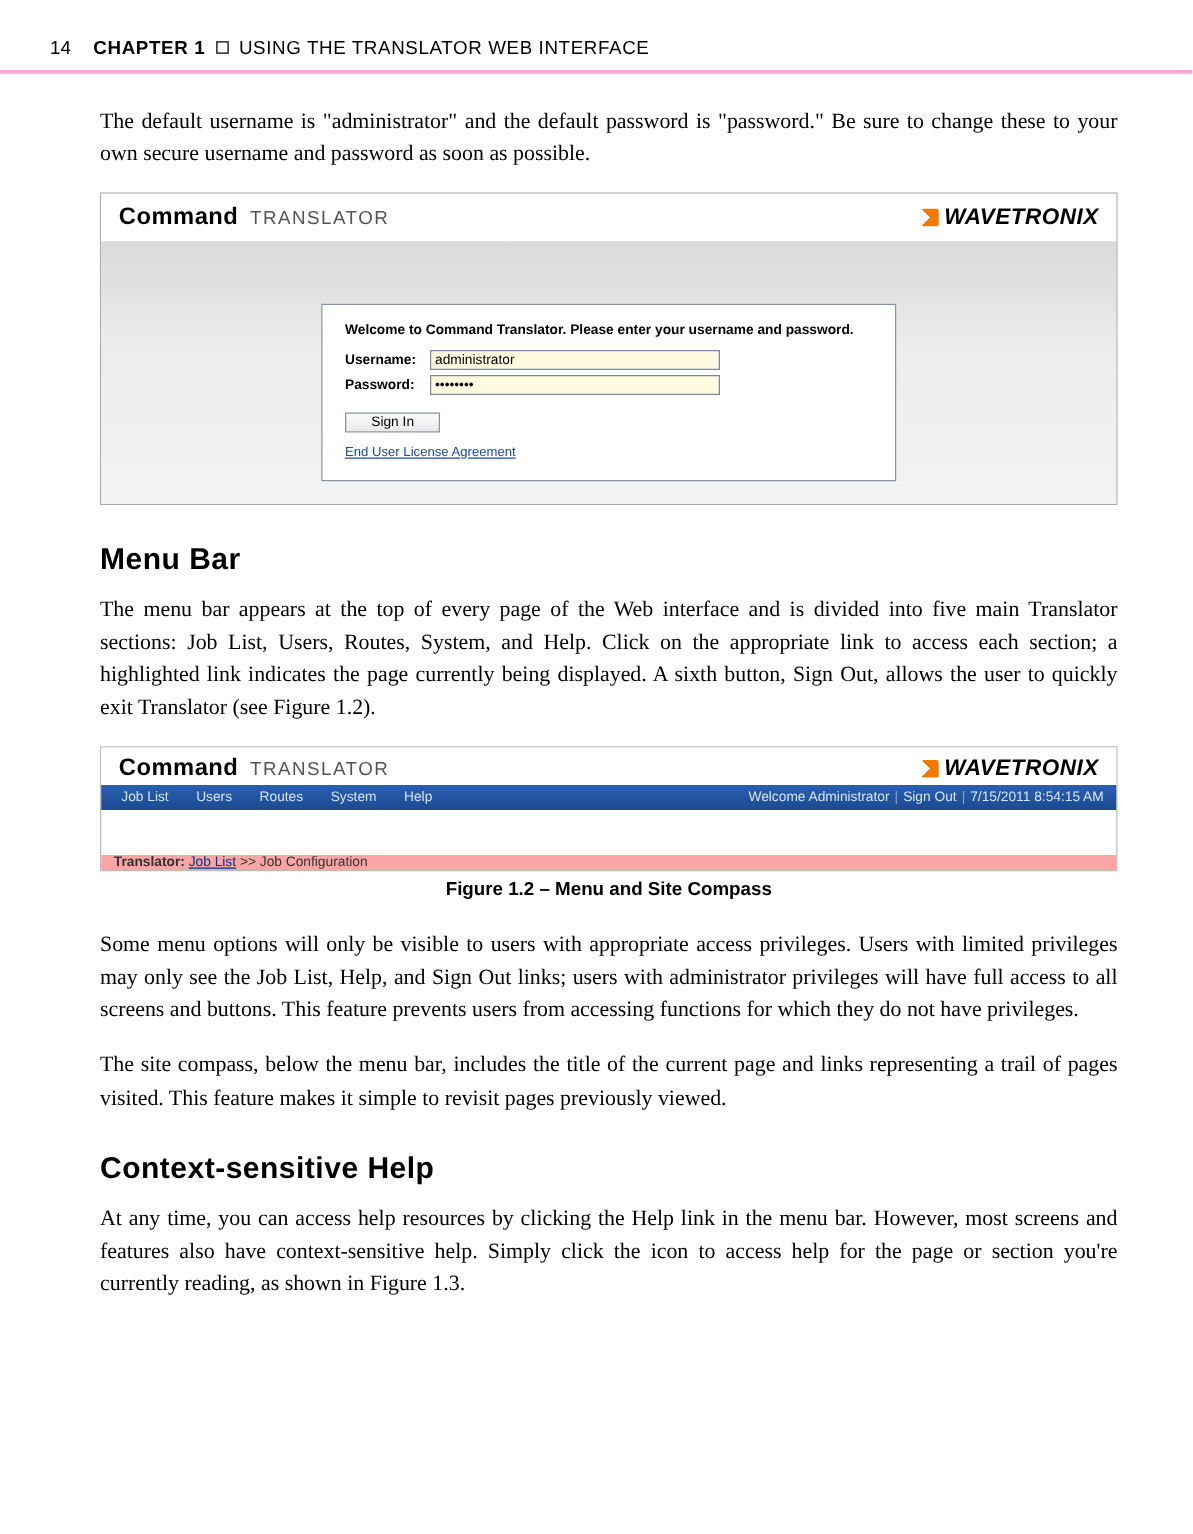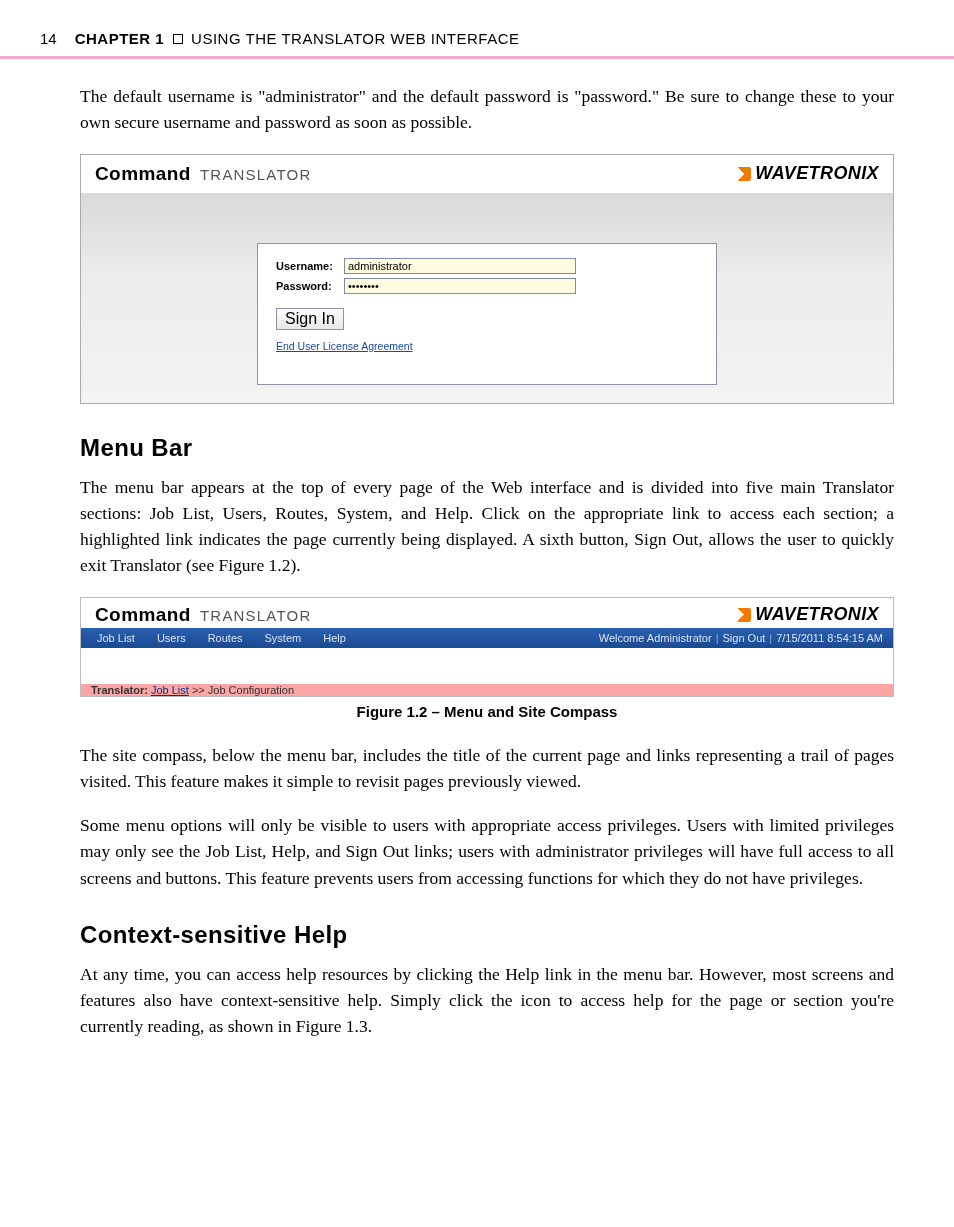--- a/index.html
+++ b/index.html
@@ -82,22 +82,22 @@
   .login-label { font-size: 11px; font-weight:700; width:62px;}
   .login-input {
     font-size: 11px;
     padding: 1px 3px;
     border: 1px solid #7a8aa0;
     background: #fffbe0;
     width: 232px;
     height: 16px;
   }
   .signin-btn {
-    font-size: 16px;
-    padding: 1px 8px;
+    font-size: 11px;
+    padding: 1px 20px;
     margin: 10px 0 6px 0;
     border: 1px solid #8b94a3;
     background: linear-gradient(#fdfdfd,#e8e8e8);
     cursor:pointer;
   }
   .eula-link { font-size: 10.5px; color:#1a4aa0; text-decoration: underline; cursor:pointer;}
   
   .fig12 { border:1px solid #bbb; margin: 18px 0 4px 0; font-family: Arial, Helvetica, sans-serif;}
   .fig12-top { display:flex; justify-content:space-between; align-items:center; padding: 6px 14px 2px 14px; background:#fff;}
   .fig12-bar {
@@ -145,20 +145,21 @@
         <span class="bold">Command</span>
         <span class="light">TRANSLATOR</span>
       </span>
       <span class="wavetronix">
         <span class="wavetronix-icon"></span>
         <span>WAVETRONIX</span>
       </span>
     </div>
     <div class="fig11-body">
       <div class="login-box">
+        <div class="login-welcome">Welcome to Command Translator. Please enter your username and password.</div>
         <div class="login-row">
           <span class="login-label">Username:</span>
           <input class="login-input" value="administrator" style="">
         </div>
         <div class="login-row">
           <span class="login-label">Password:</span>
           <input class="login-input" type="password" value="••••••••" style="">
         </div>
         <button class="signin-btn">Sign In</button>
         <div><span class="eula-link">End User License Agreement</span></div>
@@ -199,21 +200,21 @@
     </div>
     <div class="fig12-breadcrumb">
       <span class="bold">Translator:</span>
       <span class="link">Job List</span>
       <span>&gt;&gt;</span>
       <span>Job Configuration</span>
     </div>
   </div>
   <div class="figure-caption">Figure 1.2 – Menu and Site Compass</div>
 
+  <p class="body-p">Some menu options will only be visible to users with appropriate access privileges. Users with limited privileges may only see the Job List, Help, and Sign Out links; users with administrator privileges will have full access to all screens and buttons. This feature prevents users from accessing functions for which they do not have privileges.</p>
+
   <p class="body-p">The site compass, below the menu bar, includes the title of the current page and links representing a trail of pages visited. This feature makes it simple to revisit pages previously viewed.</p>
 
-  <p class="body-p">Some menu options will only be visible to users with appropriate access privileges. Users with limited privileges may only see the Job List, Help, and Sign Out links; users with administrator privileges will have full access to all screens and buttons. This feature prevents users from accessing functions for which they do not have privileges.</p>
-
   <h2 class="section">Context-sensitive Help</h2>
 
   <p class="body-p">At any time, you can access help resources by clicking the Help link in the menu bar. However, most screens and features also have context-sensitive help. Simply click the  icon to access help for the page or section you're currently reading, as shown in Figure 1.3.</p>
 
 </div>
 
 </body></html>

